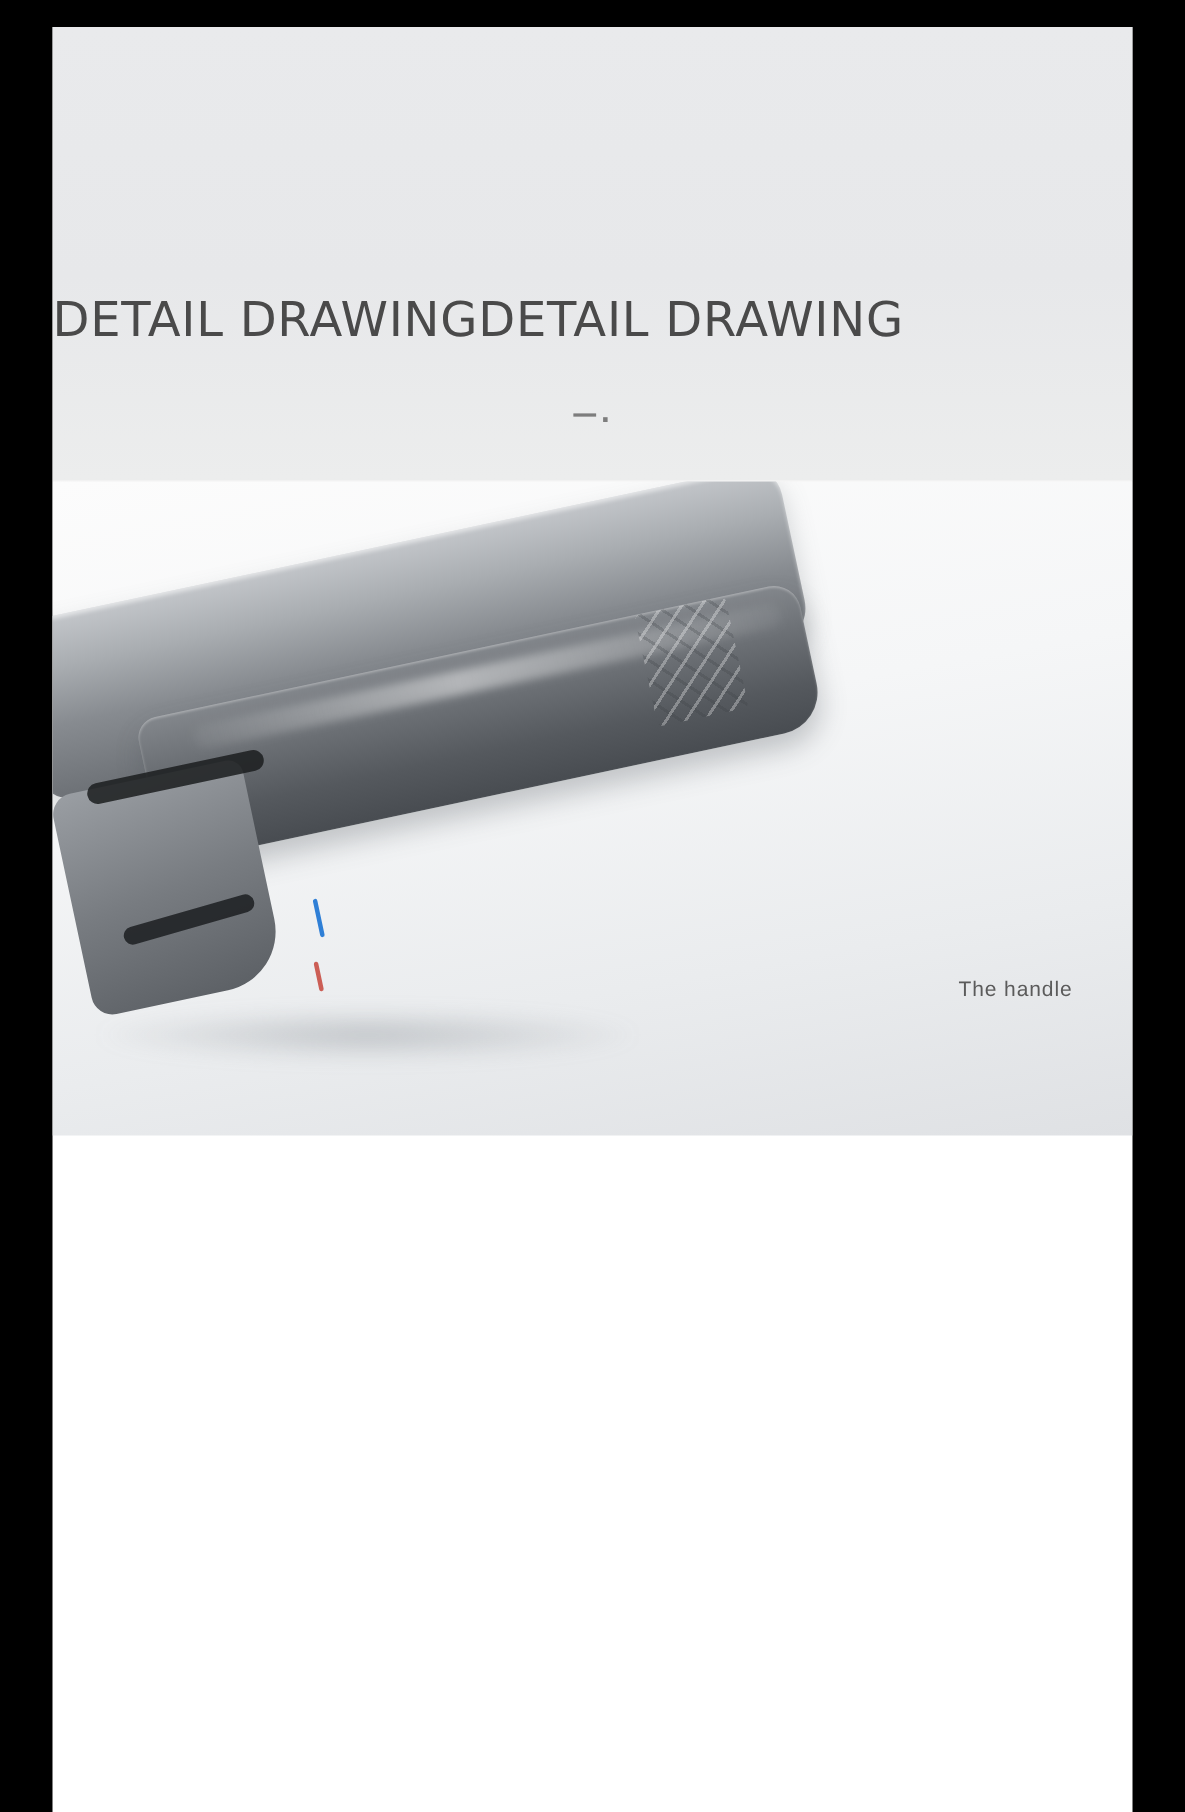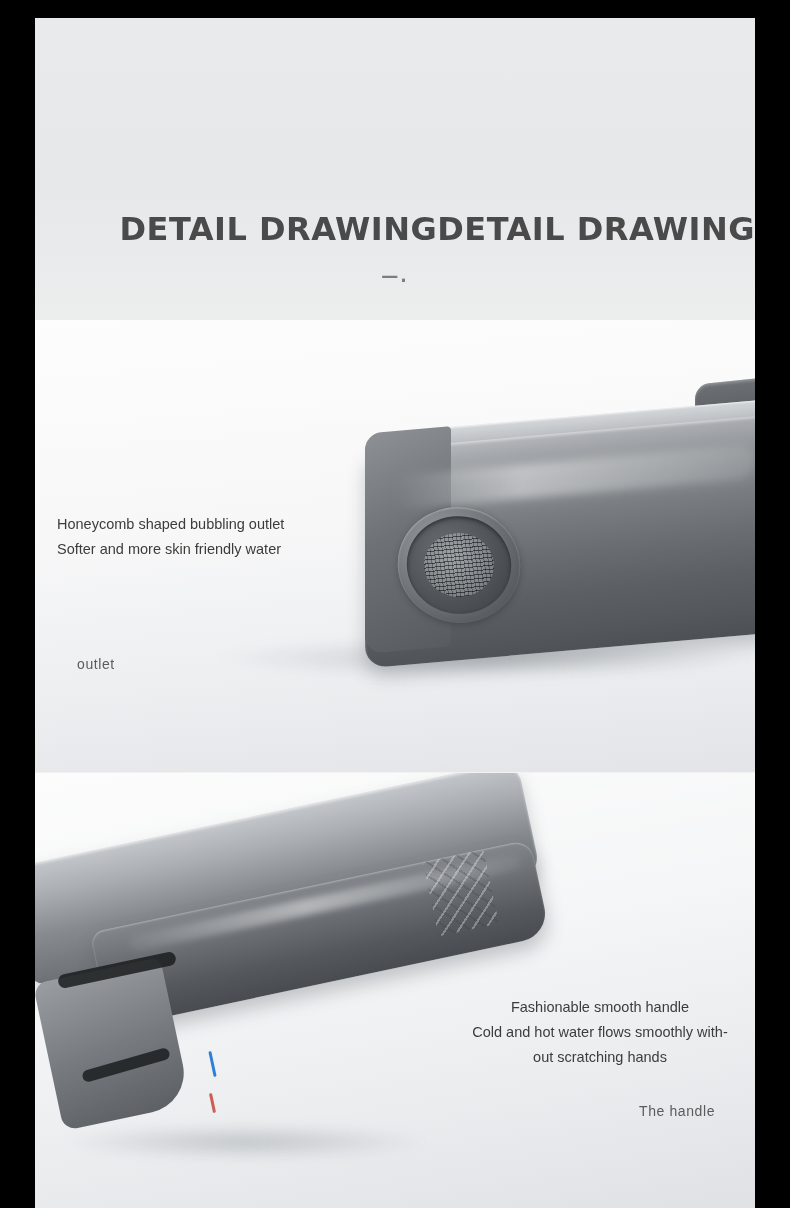--- a/index.html
+++ b/index.html
@@ -34,24 +34,24 @@
     position: relative;
     width: 100%;
     height: 302px;
     background: linear-gradient(180deg, #e9eaec 0%, #e7e8ea 55%, #eceded 100%);
     overflow: hidden;
   }
   .banner-title {
     position: absolute;
     left: 0;
     right: 0;
-    top: 192px;
-    text-align: right;
+    top: 176px;
+    text-align: left;
     font-family: "DejaVu Sans", sans-serif;
-    font-weight: bold;
+    font-weight: normal;
     font-size: 32px;
     letter-spacing: 0.5px;
     color: #4a4a4a;
     white-space: nowrap;
   }
   .banner-sub {
     position: absolute;
     left: 0;
     right: 0;
     top: 248px;
@@ -340,54 +340,30 @@
 <body>
 
 <div class="page">
   <div class="sheet">
 
     <div class="banner">
       <div class="banner-title">DETAIL DRAWINGDETAIL DRAWING</div>
       <div class="banner-sub">—.</div>
     </div>
 
-    <div class="photo1">
-      <div class="floor-shadow"></div>
-      <div class="back-arm"></div>
-      <div class="spout-top"></div>
-      <div class="spout"></div>
-      <div class="spout-front"></div>
-      <div class="spout-highlight"></div>
-      <div class="aerator-ring">
-        <div class="aerator-inner">
-          <div class="aerator-mesh"></div>
-        </div>
-      </div>
-
-      <div class="label-block1">
-        <div>Honeycomb shaped bubbling outlet</div>
-        <div>Softer and more skin friendly water</div>
-      </div>
-      <div class="label-outlet">outlet</div>
-    </div>
 
     <div class="photo2">
       <div class="photo2-shadow"></div>
       <div class="handle-body"></div>
       <div class="handle-lever"></div>
       <div class="handle-lever-shine"></div>
       <div class="handle-texture"></div>
       <div class="handle-base"></div>
       <div class="gap-dark"></div>
       <div class="gap-dark2"></div>
       <div class="mark-blue"></div>
       <div class="mark-red"></div>
 
-      <div class="label-block2">
-        <div>Fashionable smooth handle</div>
-        <div>Cold and hot water flows smoothly with-</div>
-        <div>out scratching hands</div>
-      </div>
       <div class="label-handle">The handle</div>
     </div>
 
   </div>
 </div>
 
 </body></html>

